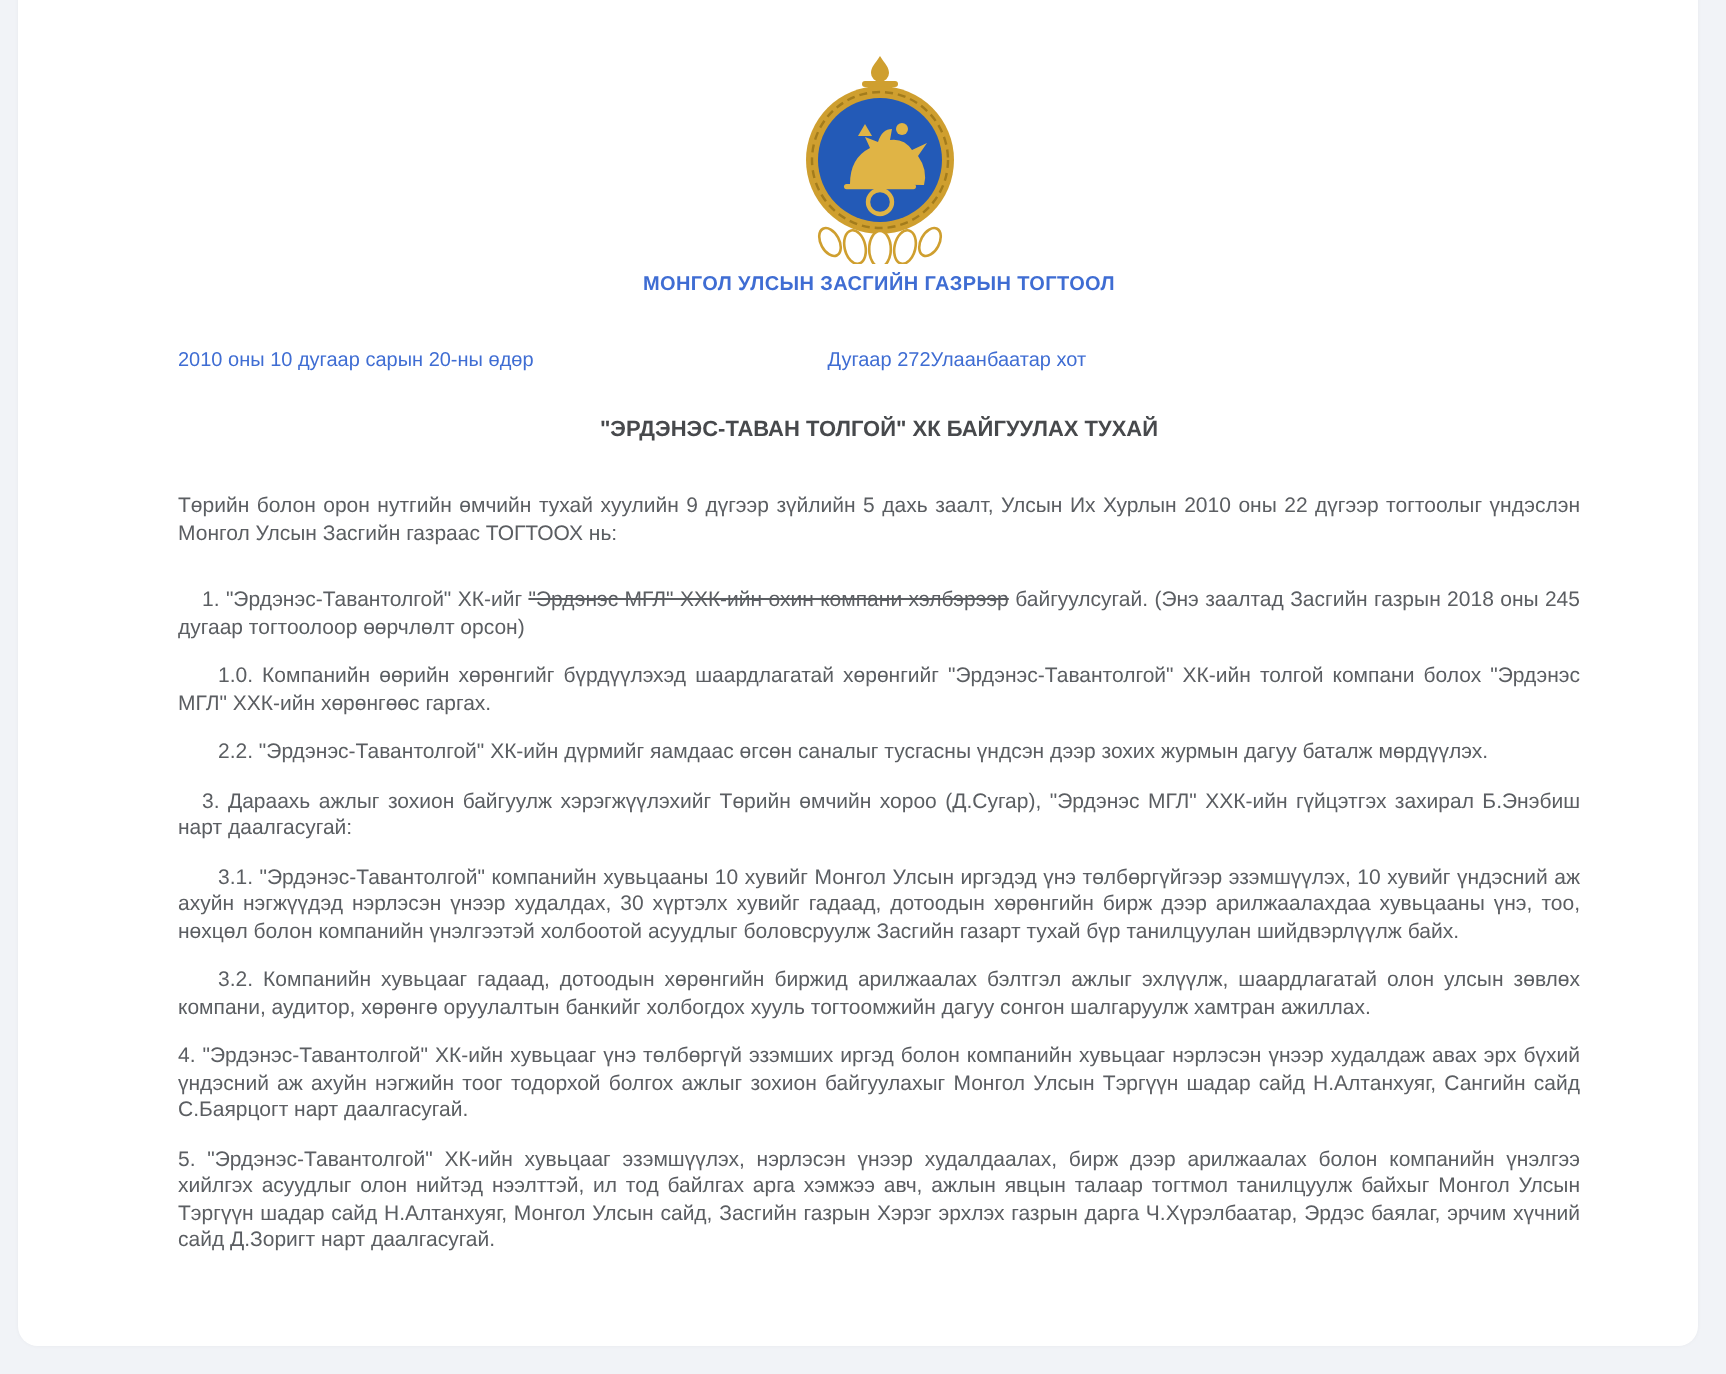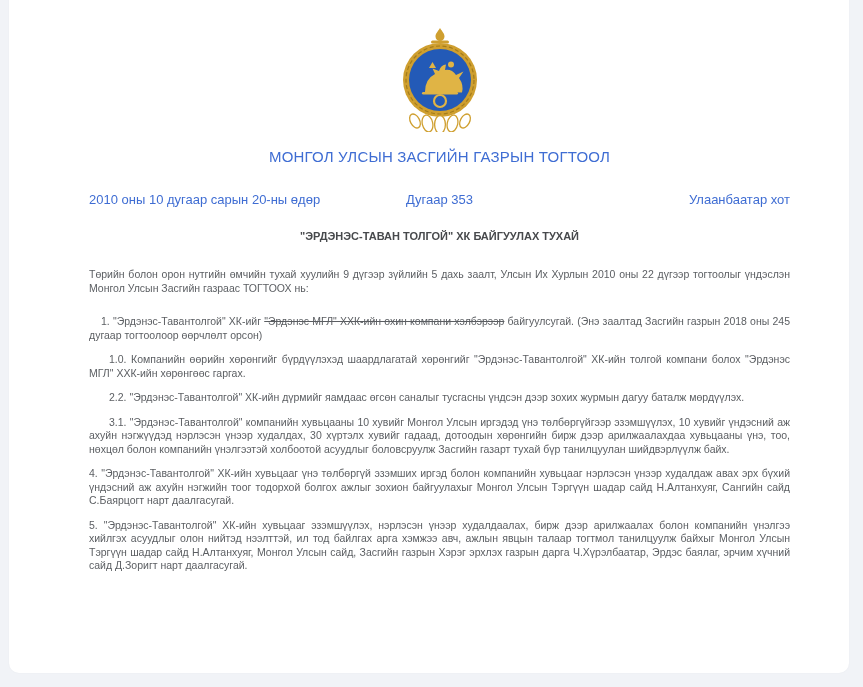--- a/index.html
+++ b/index.html
@@ -24,37 +24,37 @@
     padding-top: 40px;
   }
   .content {
     margin: 0 59px 0 80px;
   }
   .emblem-wrap {
     text-align: center;
     margin-top: 0;
   }
   .header-title {
-    margin-top: 12px;
+    margin-top: 0;
     text-align: center;
     color: #3f6dd3;
-    font-size: 15px;
-    font-weight: normal;
+    font-size: 10px;
+    font-weight: bold;
     letter-spacing: 0.2px;
   }
   .meta-row {
     margin-top: 27px;
     display: grid;
     grid-template-columns: 1fr auto 1fr;
     color: #3f6dd3;
-    font-size: 13px;
+    font-size: 10px;
   }
   .meta-row .left  { text-align: left; }
   .meta-row .mid   { text-align: center; }
-  .meta-row .right { text-align: right; }
+  .meta-row .right { }
   .doc-title {
     margin-top: 23px;
     text-align: center;
     color: #47494c;
     font-size: 11px;
     font-weight: bold;
   }
   p.para {
     color: #5b5e62;
     font-size: 10.5px;
@@ -105,32 +105,34 @@
             <ellipse cx="69" cy="93" rx="4.6" ry="7.5" transform="rotate(28 69 93)"></ellipse>
           </g>
         </svg>
       </span>
     </div>
 
     <div class="header-title">МОНГОЛ УЛСЫН ЗАСГИЙН ГАЗРЫН ТОГТООЛ</div>
 
     <div class="meta-row">
       <span class="left">2010 оны 10 дугаар сарын 20-ны өдөр</span>
-      <span class="mid">Дугаар 353</span>
+      <span class="mid">Дугаар 272</span>
       <span class="right">Улаанбаатар хот</span>
     </div>
 
     <div class="doc-title">"ЭРДЭНЭС-ТАВАН ТОЛГОЙ" ХК БАЙГУУЛАХ ТУХАЙ</div>
 
     <p class="para intro">Төрийн болон орон нутгийн өмчийн тухай хуулийн 9 дүгээр зүйлийн 5 дахь заалт, Улсын Их Хурлын 2010 оны 22 дүгээр тогтоолыг үндэслэн Монгол Улсын Засгийн газраас ТОГТООХ нь:</p>
 
     <p class="para item-1 indent-1"><span>1. "Эрдэнэс-Тавантолгой" ХК-ийг </span><s class="struck">"Эрдэнэс МГЛ" ХХК-ийн охин компани хэлбэрээр</s><span> байгуулсугай. (Энэ заалтад Засгийн газрын 2018 оны 245 дугаар тогтоолоор өөрчлөлт орсон)</span></p>
 
     <p class="para indent-2">1.0. Компанийн өөрийн хөрөнгийг бүрдүүлэхэд шаардлагатай хөрөнгийг "Эрдэнэс-Тавантолгой" ХК-ийн толгой компани болох "Эрдэнэс МГЛ" ХХК-ийн хөрөнгөөс гаргах.</p>
     <p class="para indent-2">2.2. "Эрдэнэс-Тавантолгой" ХК-ийн дүрмийг яамдаас өгсөн саналыг тусгасны үндсэн дээр зохих журмын дагуу баталж мөрдүүлэх.</p>
 
+    <p class="para indent-1">3. Дараахь ажлыг зохион байгуулж хэрэгжүүлэхийг Төрийн өмчийн хороо (Д.Сугар), "Эрдэнэс МГЛ" ХХК-ийн гүйцэтгэх захирал Б.Энэбиш нарт даалгасугай:</p>
     <p class="para indent-2">3.1. "Эрдэнэс-Тавантолгой" компанийн хувьцааны 10 хувийг Монгол Улсын иргэдэд үнэ төлбөргүйгээр эзэмшүүлэх, 10 хувийг үндэсний аж ахуйн нэгжүүдэд нэрлэсэн үнээр худалдах, 30 хүртэлх хувийг гадаад, дотоодын хөрөнгийн бирж дээр арилжаалахдаа хувьцааны үнэ, тоо, нөхцөл болон компанийн үнэлгээтэй холбоотой асуудлыг боловсруулж Засгийн газарт тухай бүр танилцуулан шийдвэрлүүлж байх.</p>
+    <p class="para indent-2">3.2. Компанийн хувьцааг гадаад, дотоодын хөрөнгийн биржид арилжаалах бэлтгэл ажлыг эхлүүлж, шаардлагатай олон улсын зөвлөх компани, аудитор, хөрөнгө оруулалтын банкийг холбогдох хууль тогтоомжийн дагуу сонгон шалгаруулж хамтран ажиллах.</p>
 
     <p class="para">4. "Эрдэнэс-Тавантолгой" ХК-ийн хувьцааг үнэ төлбөргүй эзэмших иргэд болон компанийн хувьцааг нэрлэсэн үнээр худалдаж авах эрх бүхий үндэсний аж ахуйн нэгжийн тоог тодорхой болгох ажлыг зохион байгуулахыг Монгол Улсын Тэргүүн шадар сайд Н.Алтанхуяг, Сангийн сайд С.Баярцогт нарт даалгасугай.</p>
     <p class="para">5. "Эрдэнэс-Тавантолгой" ХК-ийн хувьцааг эзэмшүүлэх, нэрлэсэн үнээр худалдаалах, бирж дээр арилжаалах болон компанийн үнэлгээ хийлгэх асуудлыг олон нийтэд нээлттэй, ил тод байлгах арга хэмжээ авч, ажлын явцын талаар тогтмол танилцуулж байхыг Монгол Улсын Тэргүүн шадар сайд Н.Алтанхуяг, Монгол Улсын сайд, Засгийн газрын Хэрэг эрхлэх газрын дарга Ч.Хүрэлбаатар, Эрдэс баялаг, эрчим хүчний сайд Д.Зоригт нарт даалгасугай.</p>
 
   </div>
 </div>
 
 </body></html>

